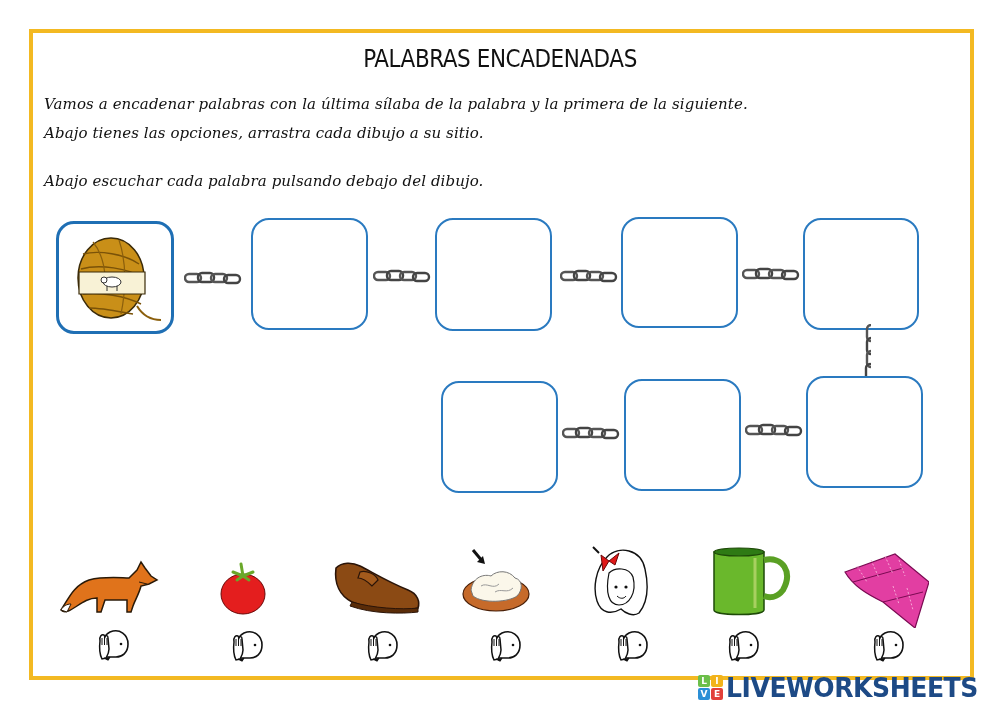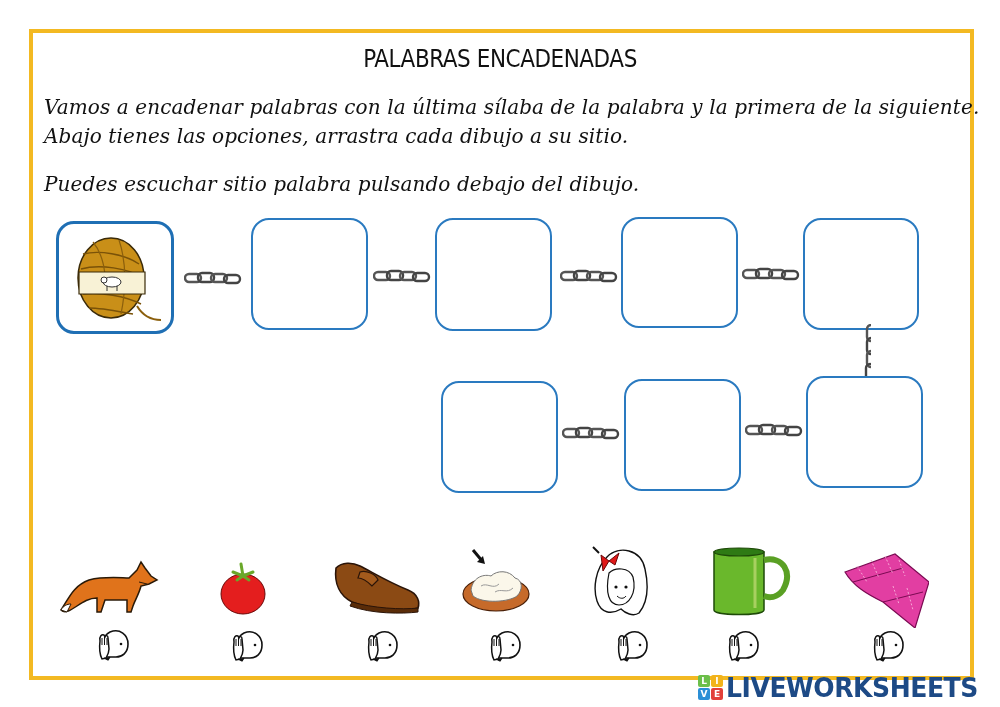--- a/index.html
+++ b/index.html
@@ -4,21 +4,21 @@
 <style>
   html, body { margin:0; padding:0; background:#ffffff; }
   body { width:1000px; height:707px; position:relative; overflow:hidden;
          font-family:"Liberation Sans", sans-serif; color:#111; }
   .frame { position:absolute; left:29px; top:29px; width:937px; height:643px;
            border:4px solid #f3b922; box-sizing:content-box; }
   .title { position:absolute; left:0; top:44px; width:1000px; text-align:center;
            font-family:"DejaVu Sans", sans-serif; font-size:25px; font-weight:normal;
            letter-spacing:-0.5px; transform:scaleX(0.86); transform-origin:500px 0; color:#111; }
   .instr { position:absolute; left:44px; font-family:"DejaVu Serif", serif; font-style:italic;
-           font-size:20px; color:#111; white-space:nowrap; letter-spacing:0.1px; }
+           font-size:15px; color:#111; white-space:nowrap; letter-spacing:0.1px; }
   .slot { position:absolute; border:2px solid #2a7ac0; border-radius:18px; box-sizing:border-box;
           background:#fff; cursor:pointer; }
   .slot.filled { border-width:3px; border-color:#1f6fb4; }
   .chain-h { position:absolute; width:58px; height:14px; }
   .chain-v { position:absolute; width:14px; height:56px; }
   .option { position:absolute; cursor:grab; }
   .speaker { position:absolute; width:36px; height:36px; cursor:pointer; }
   .logo { position:absolute; left:698px; top:672px; height:30px; display:flex; align-items:center; }
   .logo-badge { display:grid; grid-template-columns:12px 12px; grid-template-rows:12px 12px; gap:1px; margin-right:3px; }
   .logo-badge span { font-family:"DejaVu Sans", sans-serif; font-weight:bold; font-size:9px; color:#fff;
@@ -46,21 +46,21 @@
     </g>
   </defs>
 </svg>
 
 <div class="frame"></div>
 
 <div class="title">PALABRAS ENCADENADAS</div>
 
 <div class="instr" style="top:95px">Vamos a encadenar palabras con la última sílaba de la palabra y la primera de la siguiente.</div>
 <div class="instr" style="top:124px">Abajo tienes las opciones, arrastra cada dibujo a su sitio.</div>
-<div class="instr" style="top:172px">Puedes escuchar sitio palabra pulsando debajo del dibujo.</div>
+<div class="instr" style="top:172px">Abajo escuchar cada palabra pulsando debajo del dibujo.</div>
 
 <div class="slot filled" style="left:56px;top:221px;width:118px;height:113px">
   <svg width="112" height="107" viewBox="0 0 112 107">
     <ellipse cx="52" cy="54" rx="33" ry="40" fill="#c98f18" stroke="#3a2a08" stroke-width="1.5"></ellipse>
     <path d="M24 30 C40 26 66 30 80 40 M22 45 C40 40 70 44 84 54 M24 70 C42 68 66 72 82 80 M30 84 C44 84 62 88 74 90" stroke="#7a5208" stroke-width="1.4" fill="none"></path>
     <path d="M34 18 C44 30 48 50 46 70 M60 16 C66 34 68 60 62 90" stroke="#8b5f0c" stroke-width="1.2" fill="none"></path>
     <path d="M20 48 L86 48 L86 70 L20 70 Z" fill="#f8f2d6" stroke="#3a2a08" stroke-width="1.2"></path>
     <ellipse cx="53" cy="58" rx="9" ry="5" fill="#fff" stroke="#333" stroke-width="1"></ellipse>
     <circle cx="45" cy="56" r="3" fill="#fff" stroke="#333" stroke-width="1"></circle>
     <path d="M48 62 L48 67 M58 62 L58 67" stroke="#333" stroke-width="1"></path>

